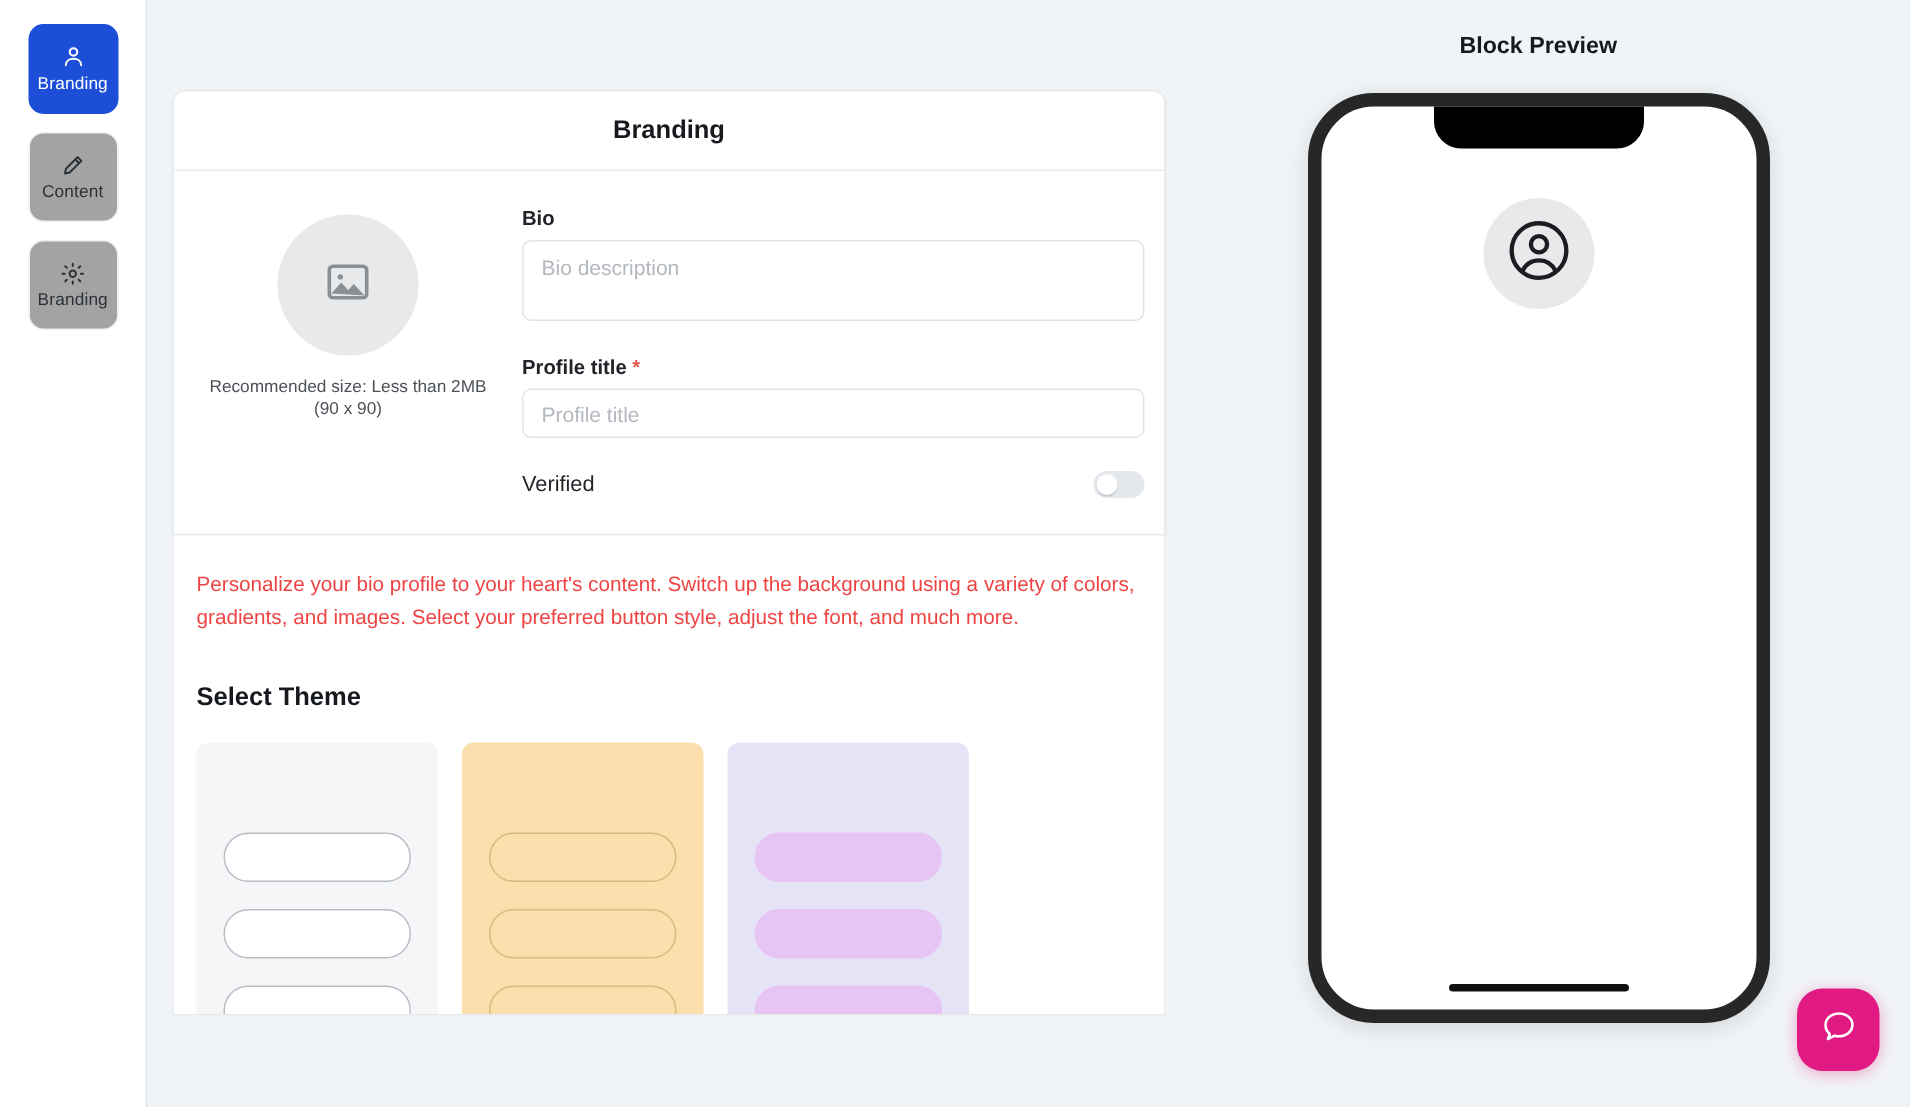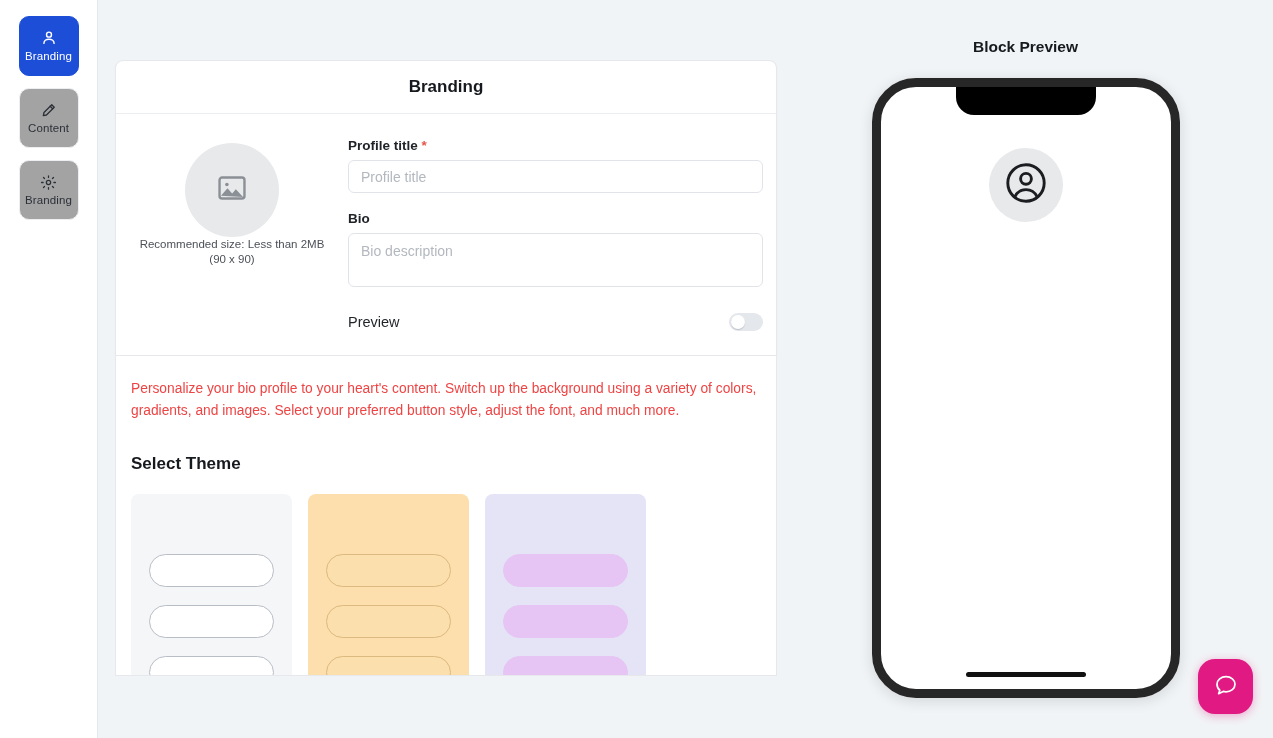--- a/index.html
+++ b/index.html
@@ -103,20 +103,21 @@
   .avatar-drop {
     width: 94px; height: 94px;
     border-radius: 50%;
     background: #e8e9eb;
     display: flex;
     align-items: center;
     justify-content: center;
     cursor: pointer;
   }
   .avatar-hint {
+    margin-top: 14px;
     width: 200px;
     text-align: center;
     font-size: 11.5px;
     line-height: 15px;
     color: #4c5158;
   }
 
   
   .fields {
     flex: 1 1 auto;
@@ -227,21 +228,21 @@
   }
 
   
   .preview {
     flex: 1 1 auto;
     height: 738px;
     position: relative;
     display: flex;
     flex-direction: column;
     align-items: center;
-    padding-top: 38px;
+    padding-top: 22px;
   }
   .preview-title {
     font-size: 15.5px;
     font-weight: bold;
     color: #16191d;
   }
   .phone {
     margin-top: 22px;
     width: 308px;
     height: 620px;
@@ -357,34 +358,34 @@
                 <path d="M4.2 17.4l4.6-5.2 3.3 3.6 2.6-2.9 5.1 5.4" fill="#8b9096" stroke="none"></path>
               </svg>
             </span>
           </div>
           <div class="avatar-hint">Recommended size: Less than 2MB (90 x 90)</div>
         </div>
 
         <div class="fields">
 
           <div class="field">
+            <label class="field-label">Bio</label>
+            <textarea class="text-area" placeholder="Bio description" style=""></textarea>
+          </div>
+
+          <div class="field">
             <label class="field-label">
               <span>Profile title</span>
               <span class="req">*</span>
             </label>
             <input class="text-input" type="text" placeholder="Profile title" style="">
           </div>
 
-          <div class="field">
-            <label class="field-label">Bio</label>
-            <textarea class="text-area" placeholder="Bio description" style=""></textarea>
-          </div>
-
           <div class="toggle-row">
-            <span class="toggle-label">Preview</span>
+            <span class="toggle-label">Verified</span>
             <span class="switch">
               <span class="knob"></span>
             </span>
           </div>
 
 
         </div>
       </div>
     </div>
 

